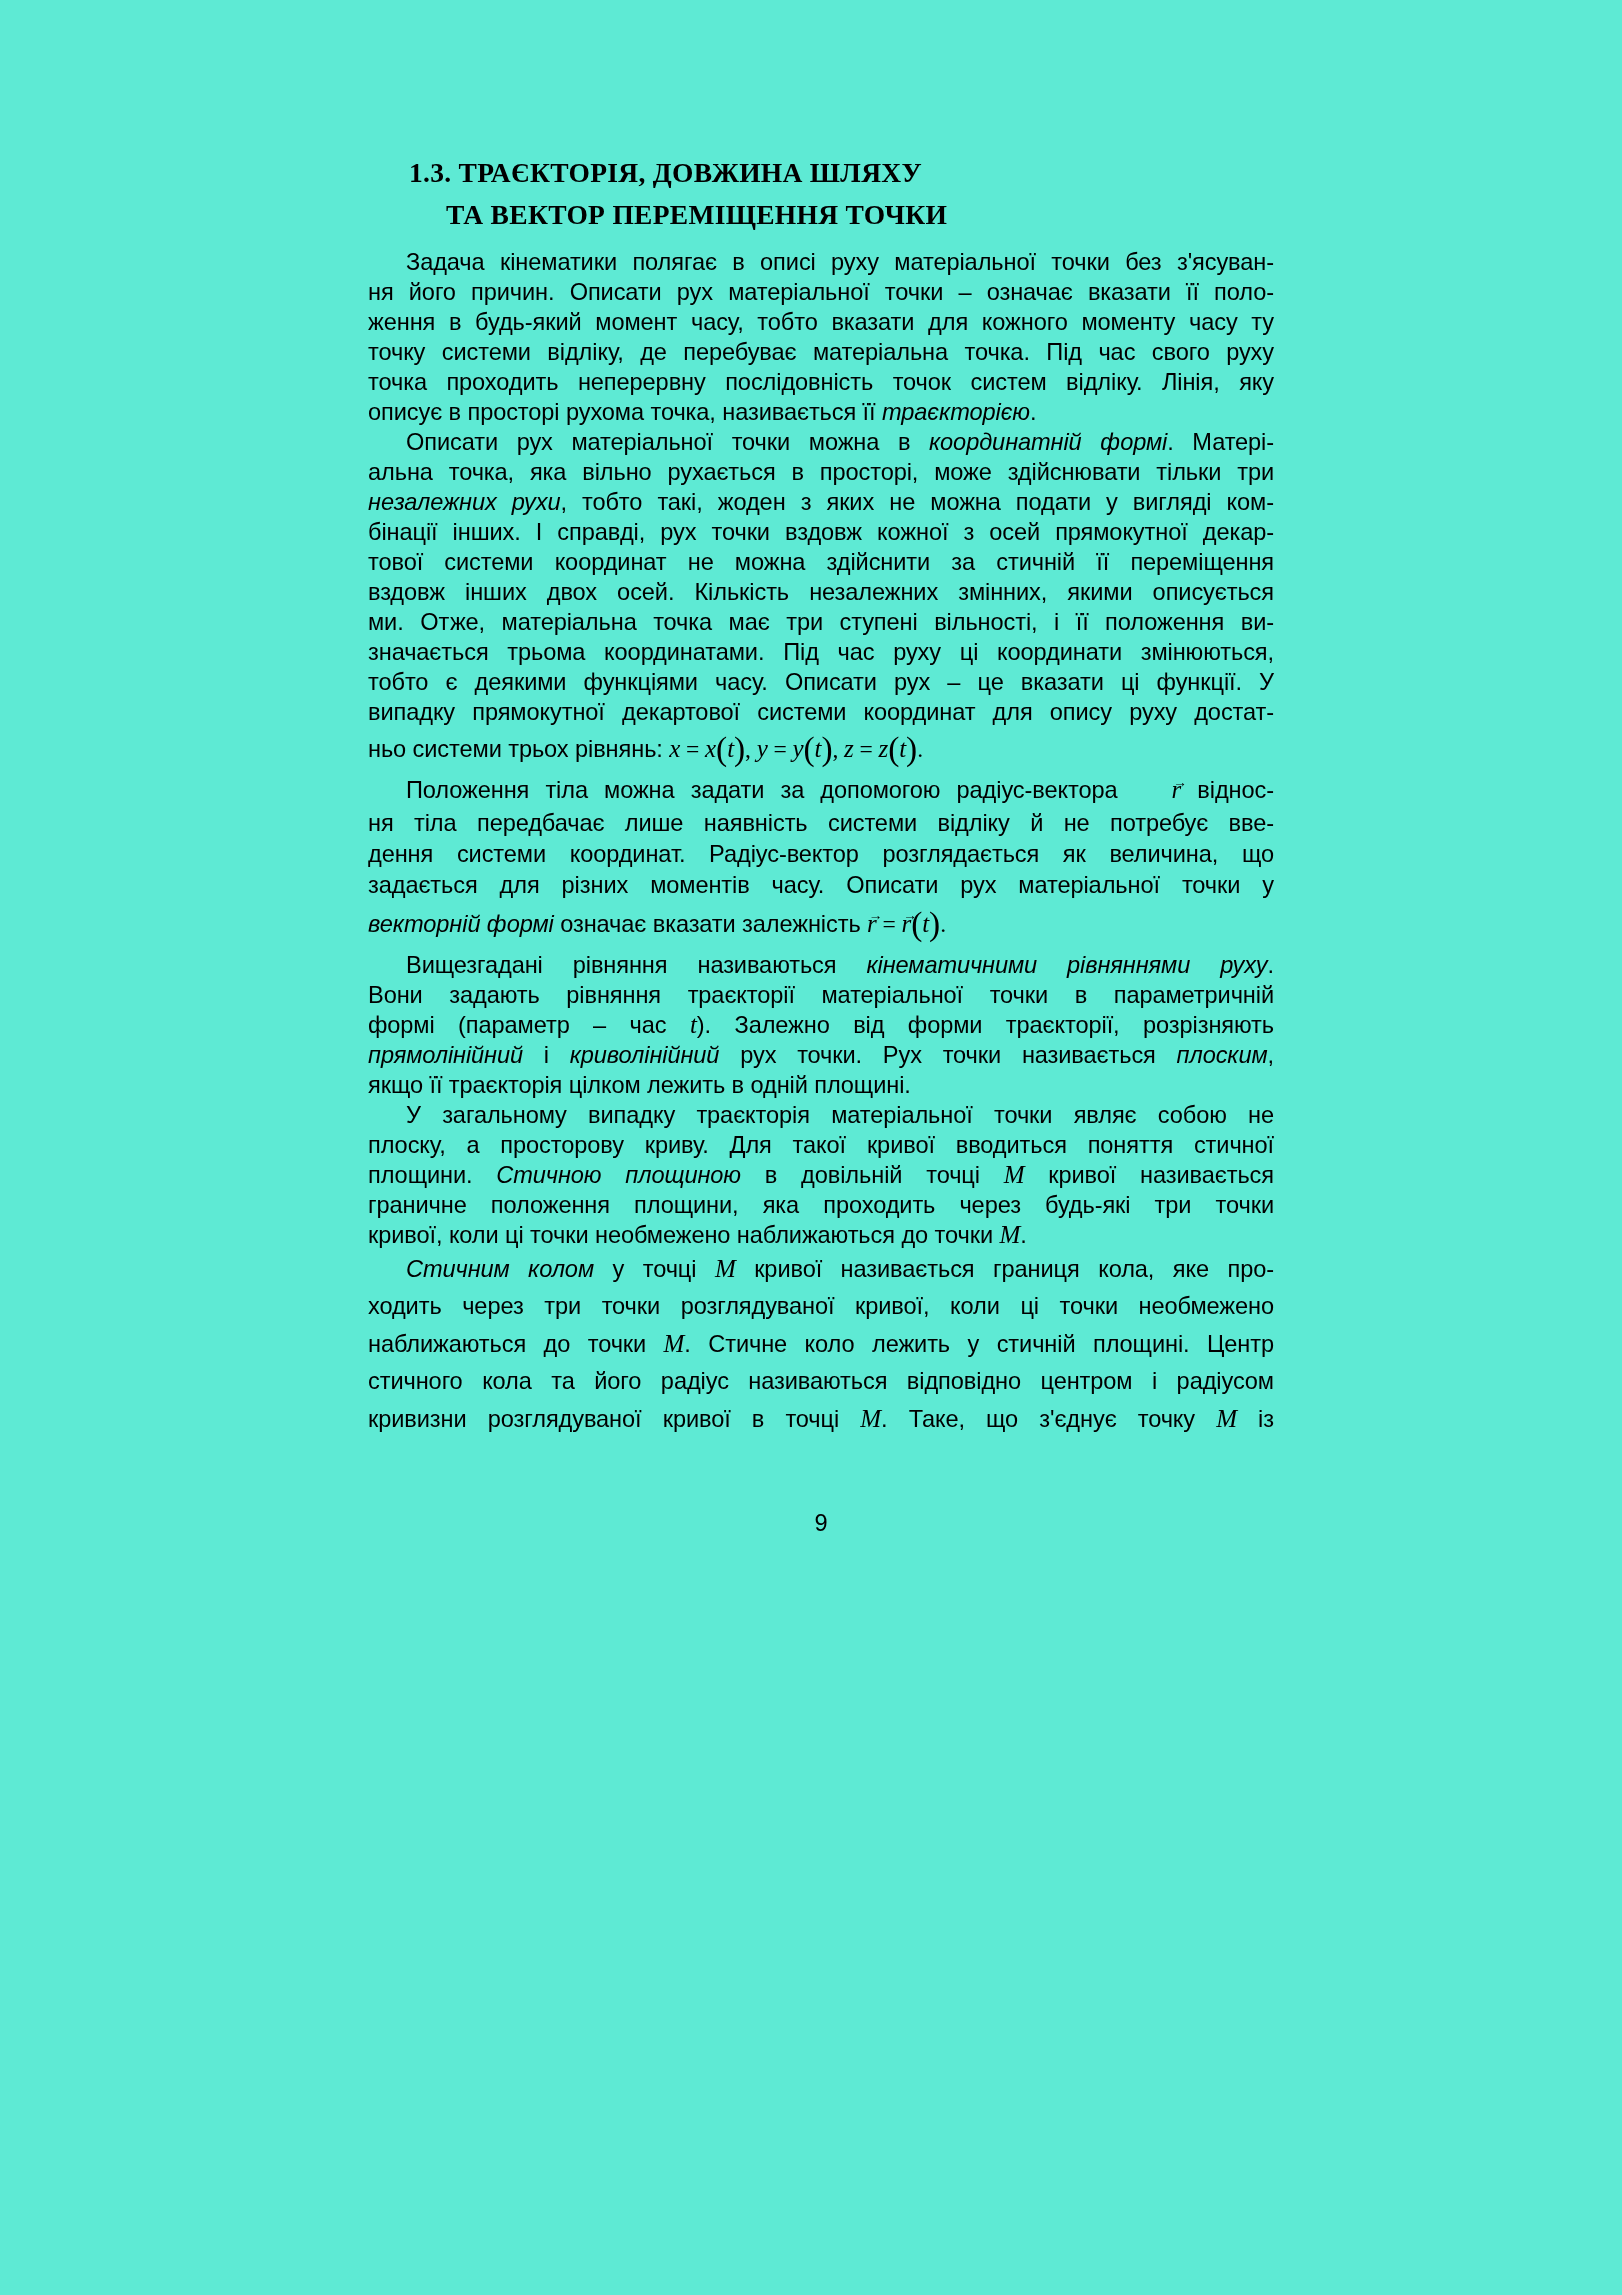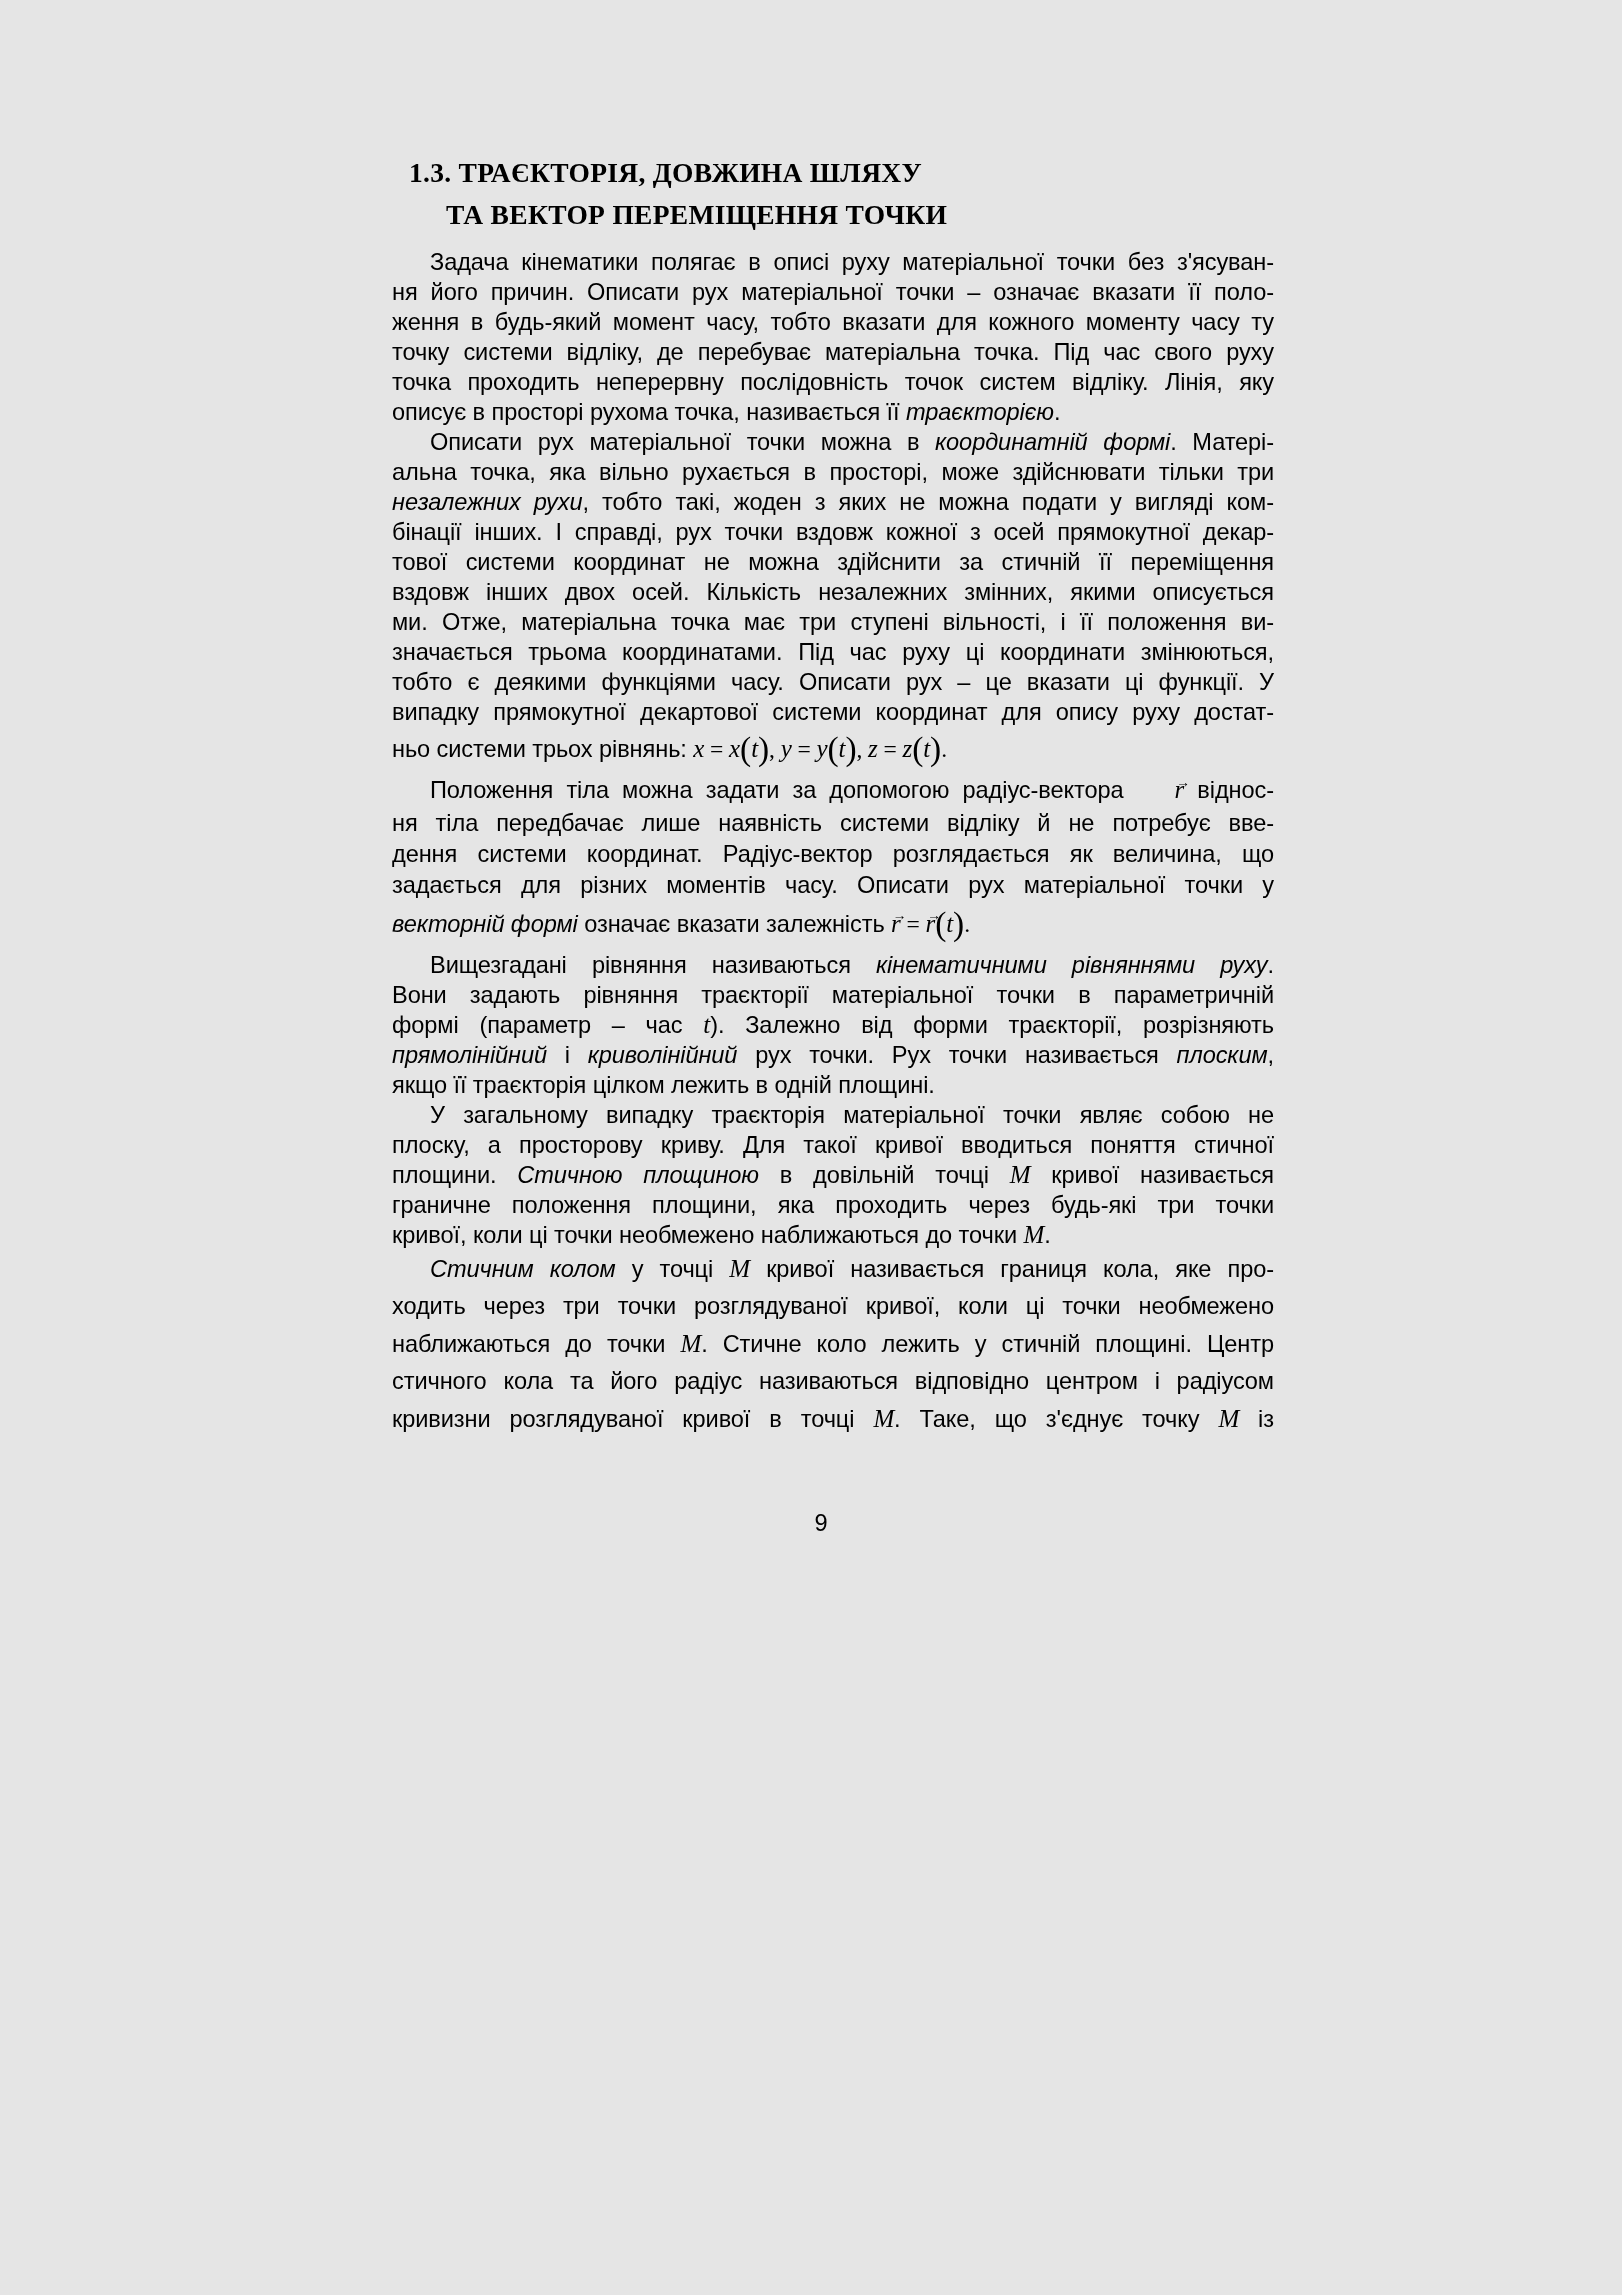--- a/index.html
+++ b/index.html
@@ -1,24 +1,24 @@
 <!DOCTYPE html>
 <html style="font-size:10.5px"><head>
 <meta charset="utf-8">
 <style>
   html,body{margin:0;padding:0;background:#ffffff;}
-  .page{position:relative;width:1623px;height:2295px;background:#e5e5e5;overflow:hidden;
+  .page{position:relative;width:1623px;height:2295px;background:#5eead4;overflow:hidden;
         font-family:"Liberation Sans",sans-serif;color:#000;}
   .title{position:absolute;top:156px;left:368px;width:906px;
          font-family:"Liberation Serif",serif;font-weight:bold;font-size:27.5px;line-height:34px;
          letter-spacing:0.3px;}
   .title .t1{margin-left:41px;}
   .title .t2{margin-left:78px;margin-top:7.9px;}
   .body{position:absolute;top:247px;left:368px;width:906px;font-size:23.6px;letter-spacing:-0.1px;}
-  .line{text-align:justify;text-align-last:justify;line-height:30px;margin-left:24px;}
+  .line{text-align:justify;text-align-last:justify;line-height:30px;}
   .para.sp-relaxed .line{line-height:31px;}
   .para.sp-wide .line{line-height:37px;}
   .line.first{text-indent:38px;}
   .line.last{text-align-last:left;}
   .line.eq{margin-top:6.5px;margin-bottom:10.5px;}
   .line.veq{margin-top:2px;margin-bottom:2px;}
   .seg-i{font-style:italic;}
   .seg-m{font-family:"Liberation Serif",serif;font-style:italic;font-size:1.06em;}
   .seg-r{font-family:"Liberation Serif",serif;}
   .seg-p{font-family:"Liberation Serif",serif;font-size:1.42em;line-height:0;vertical-align:-0.1em;}

